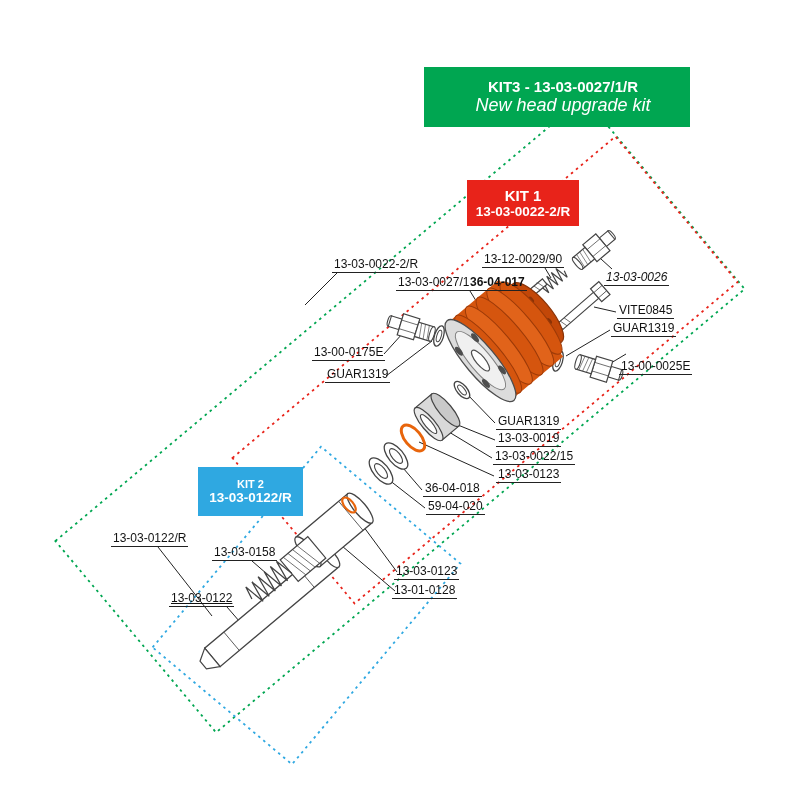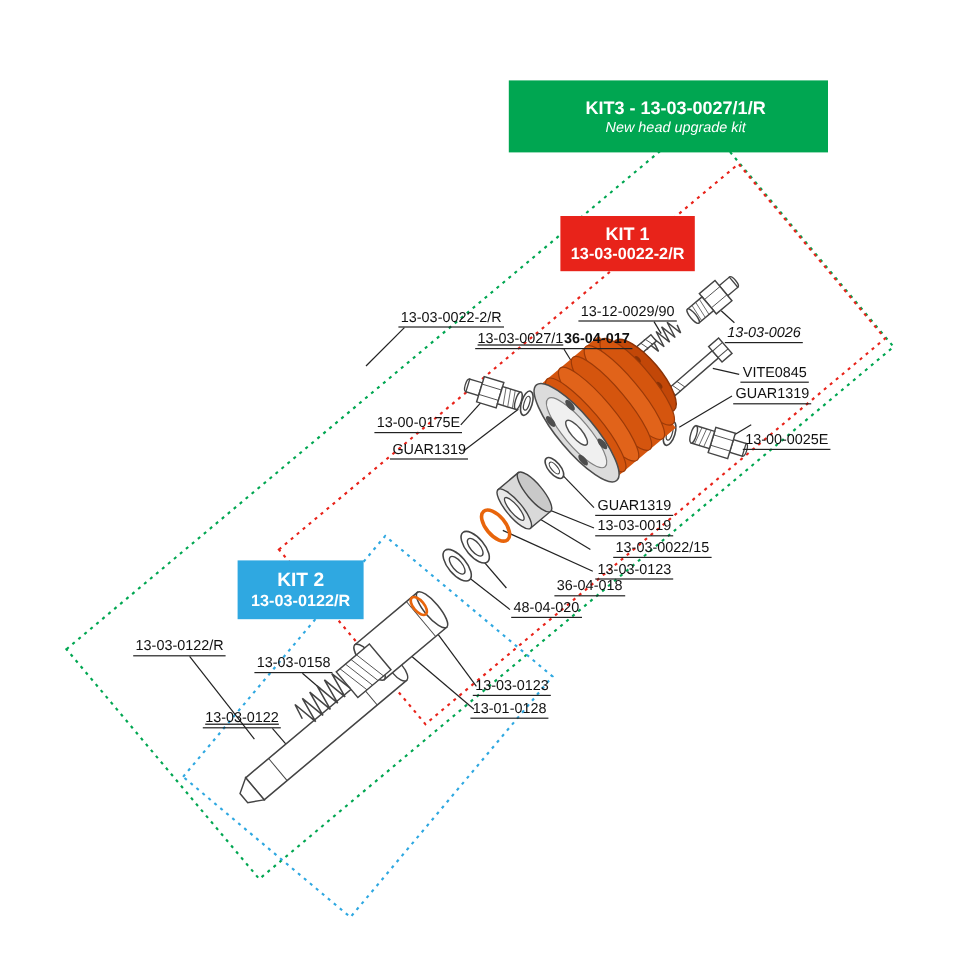--- a/index.html
+++ b/index.html
@@ -11,26 +11,26 @@
   .plabel {
     position:absolute; font-size:12px; color:#111; white-space:nowrap;
     line-height:1.1; border-bottom:1.2px solid #222; padding:0 2px 1px 2px;
   }
 
   .kitbox { position:absolute; color:#fff; text-align:center;
             display:flex; flex-direction:column; justify-content:center; }
   #kit3box { left:424px; top:67px; width:266px; height:60px; background:#00a651;padding-left:12px; }
   #kit3box .t1 { font-size:15px; font-weight:bold; }
   #kit3box .t2 { font-size:13.5px; }
-  #kit3box .t3 { font-size:12px; font-style:italic; }
+  #kit3box .t3 { font-size:18px; font-style:italic; }
   #kit1box { left:467px; top:180px; width:112px; height:46px; background:#e8231a; font-weight:bold;align-items:center; }
   #kit1box .t1 { font-size:15px; }
   #kit1box .t2 { font-size:13.5px; }
   #kit2box { left:198px; top:467px; width:105px; height:49px; background:#2fa8e1; font-weight:bold; }
-  #kit2box .t1 { font-size:16px; }
+  #kit2box .t1 { font-size:11px; }
   #kit2box .t2 { font-size:13.5px; }
 
   .dash { fill:none; stroke-width:1.8; stroke-dasharray:2.5 4; }
   .dash.g { stroke:#00a651; }
   .dash.r { stroke:#e8231a; }
   .dash.b { stroke:#2fa8e1; }
 </style>
 </head>
 <body>
 
@@ -197,35 +197,35 @@
       <line x1="-2" y1="-14" x2="4" y2="14" stroke="#444" stroke-width="0.7"></line>
       <line x1="4" y1="-14" x2="10" y2="14" stroke="#444" stroke-width="0.7"></line>
     </g>
 
     <g transform="translate(269 582) rotate(-40)">
       <polyline points="-24,2 -21,-11 -17,11 -13,-11 -9,11 -5,-11 -1,11 3,-11 7,11 11,-11 15,11 19,-11 23,8" fill="none" stroke="#444" stroke-width="1.3"></polyline>
     </g>
   </svg>
 
   <div class="plabel" style="left:332px; top:258px;">13-03-0022-2/R</div>
-  <div class="plabel" style="left:396px; top:276px;text-decoration:underline;">13-03-0027/1</div>
+  <div class="plabel" style="left:396px; top:276px;">13-03-0027/1</div>
   <div class="plabel" style="left:468px; top:276px;font-weight:bold;">36-04-017</div>
   <div class="plabel" style="left:482px; top:253px;">13-12-0029/90</div>
   <div class="plabel" style="left:604px; top:271px;font-style:italic;">13-03-0026</div>
   <div class="plabel" style="left:617px; top:304px;">VITE0845</div>
   <div class="plabel" style="left:611px; top:322px;">GUAR1319</div>
   <div class="plabel" style="left:619px; top:360px;">13-00-0025E</div>
   <div class="plabel" style="left:312px; top:346px;">13-00-0175E</div>
   <div class="plabel" style="left:325px; top:368px;">GUAR1319</div>
   <div class="plabel" style="left:496px; top:415px;">GUAR1319</div>
   <div class="plabel" style="left:496px; top:432px;">13-03-0019</div>
-  <div class="plabel" style="left:511px; top:450px;">13-03-0022/15</div>
+  <div class="plabel" style="left:493px; top:450px;">13-03-0022/15</div>
   <div class="plabel" style="left:496px; top:468px;">13-03-0123</div>
-  <div class="plabel" style="left:423px; top:482px;margin-left:39px;">36-04-018</div>
-  <div class="plabel" style="left:426px; top:500px;">48-04-020</div>
+  <div class="plabel" style="left:423px; top:482px;">36-04-018</div>
+  <div class="plabel" style="left:426px; top:500px;">59-04-020</div>
   <div class="plabel" style="left:111px; top:532px;">13-03-0122/R</div>
   <div class="plabel" style="left:212px; top:546px;">13-03-0158</div>
   <div class="plabel" style="left:169px; top:592px;text-decoration:underline;">13-03-0122</div>
   <div class="plabel" style="left:394px; top:565px;">13-03-0123</div>
   <div class="plabel" style="left:392px; top:584px;">13-01-0128</div>
 
   <div class="kitbox" id="kit3box">
     <div class="t1">KIT3 - 13-03-0027/1/R</div>
     <div class="t3">New head upgrade kit</div>
   </div>

